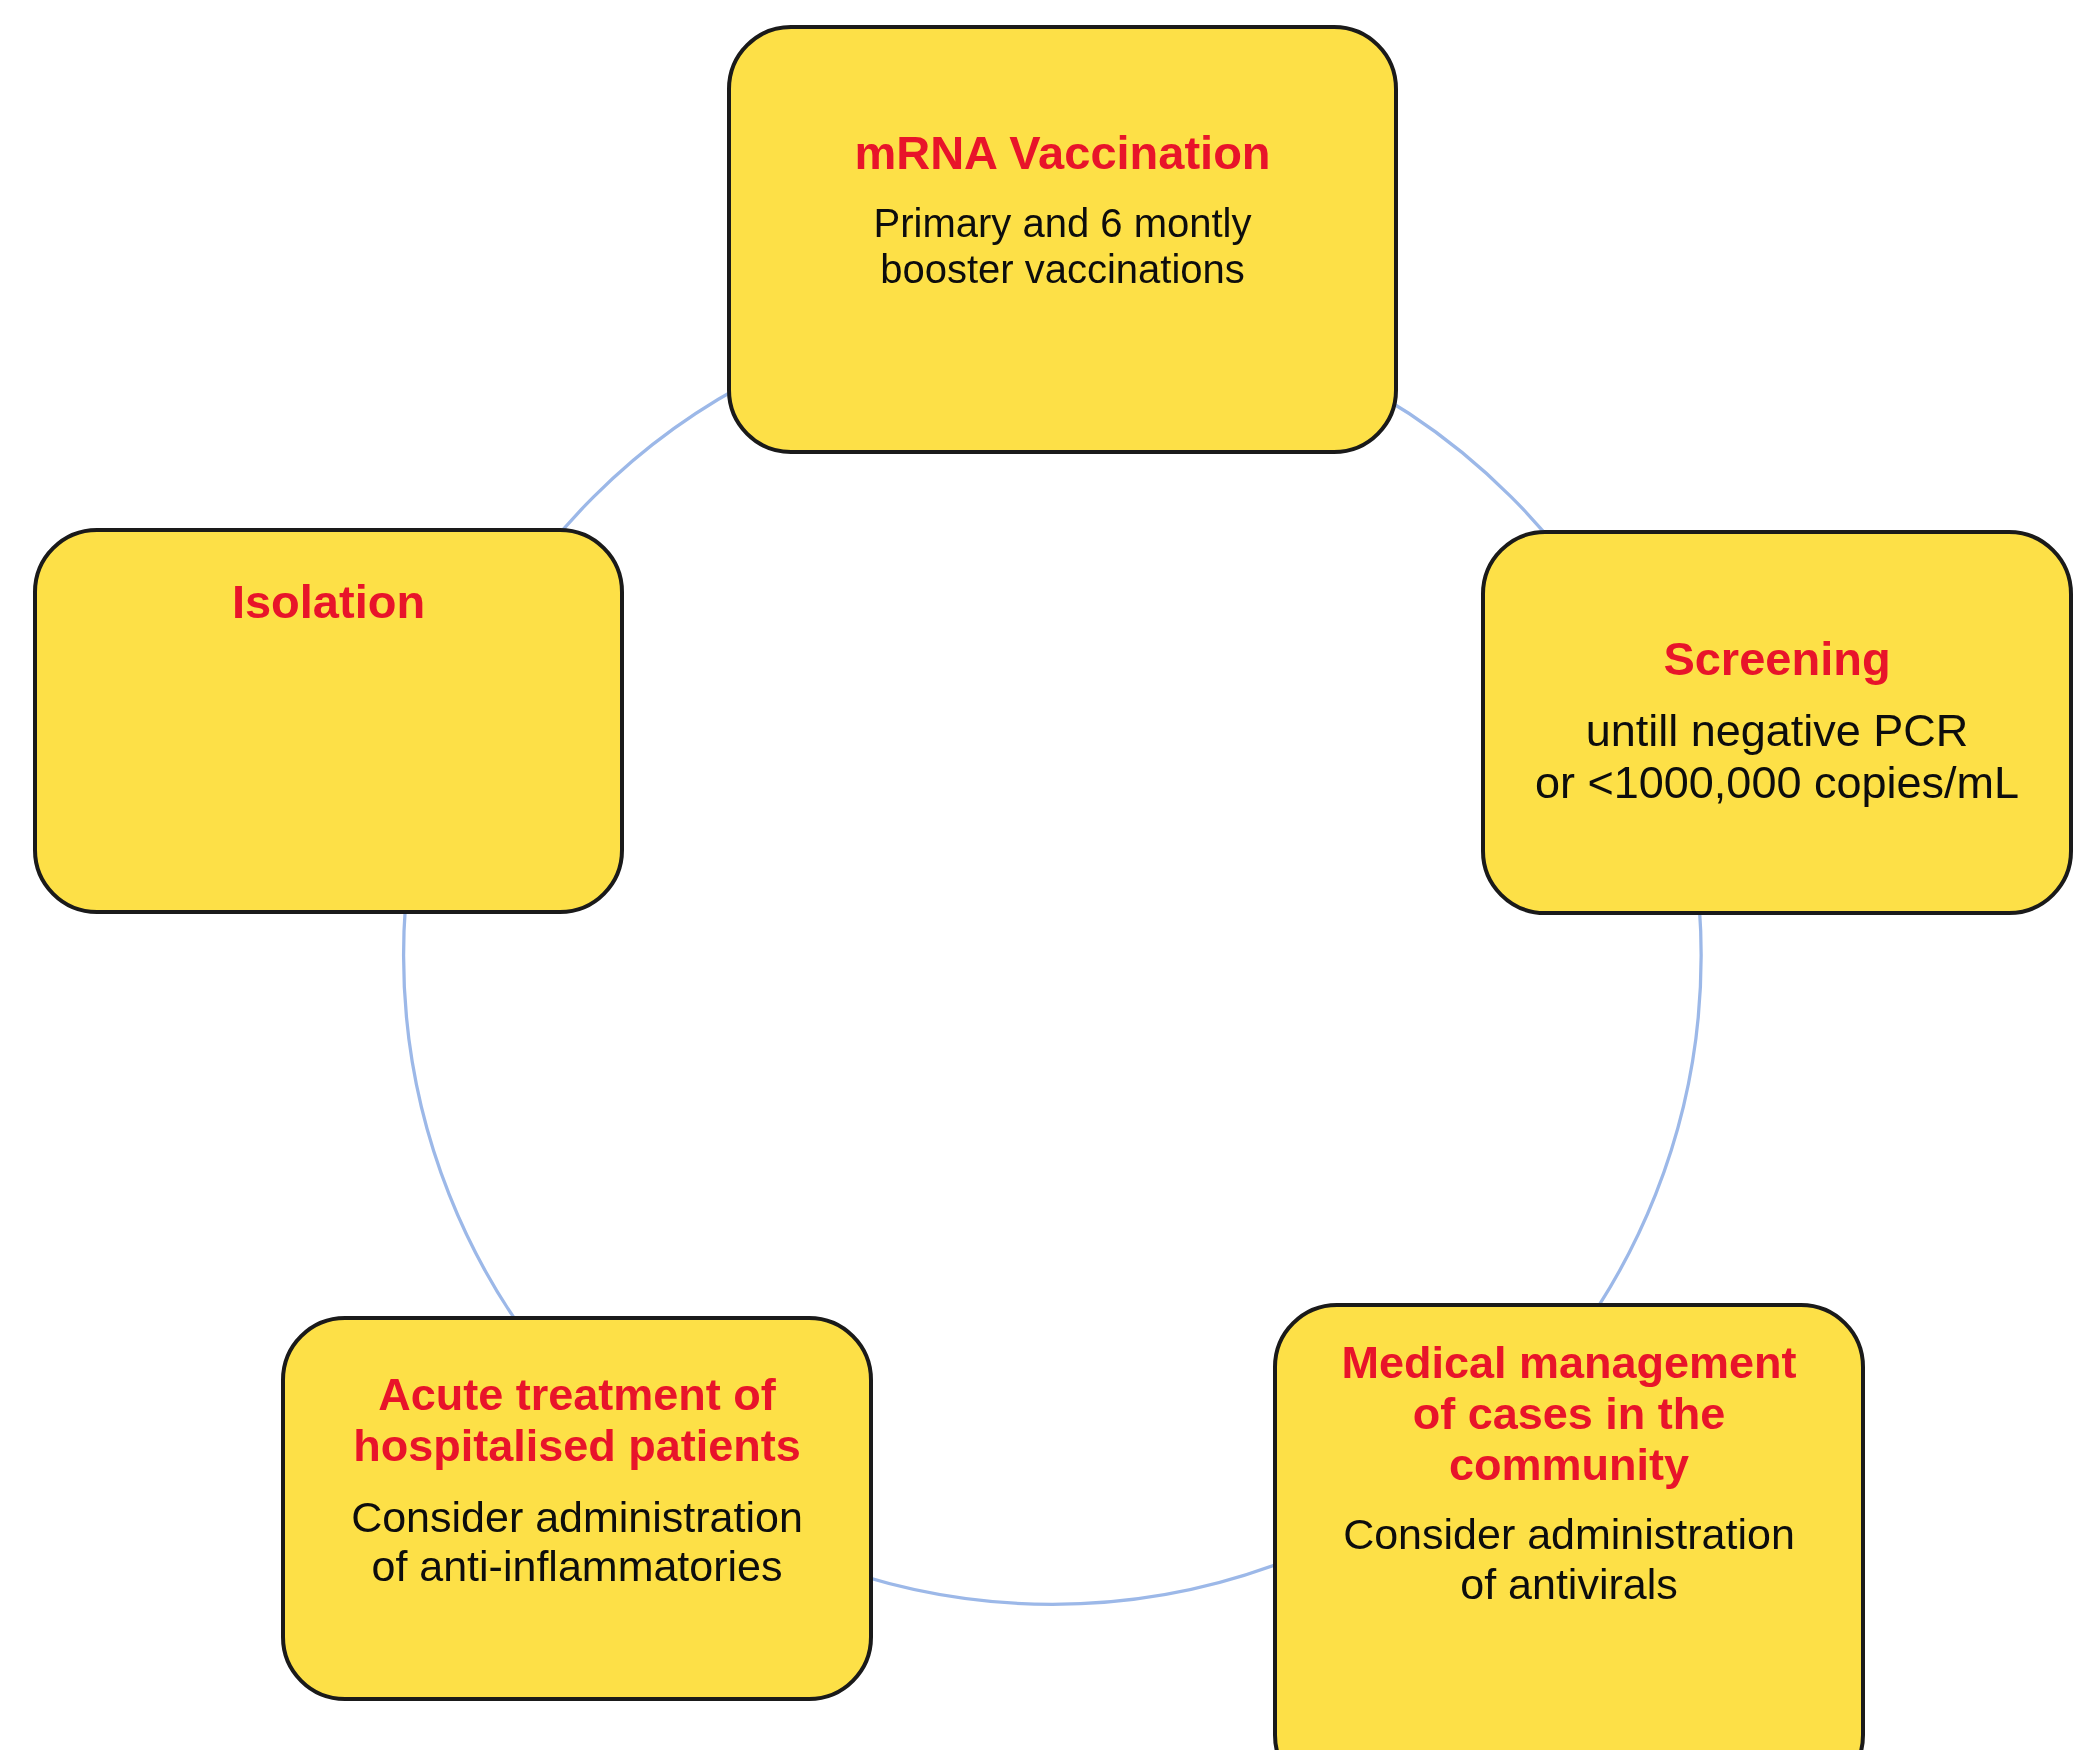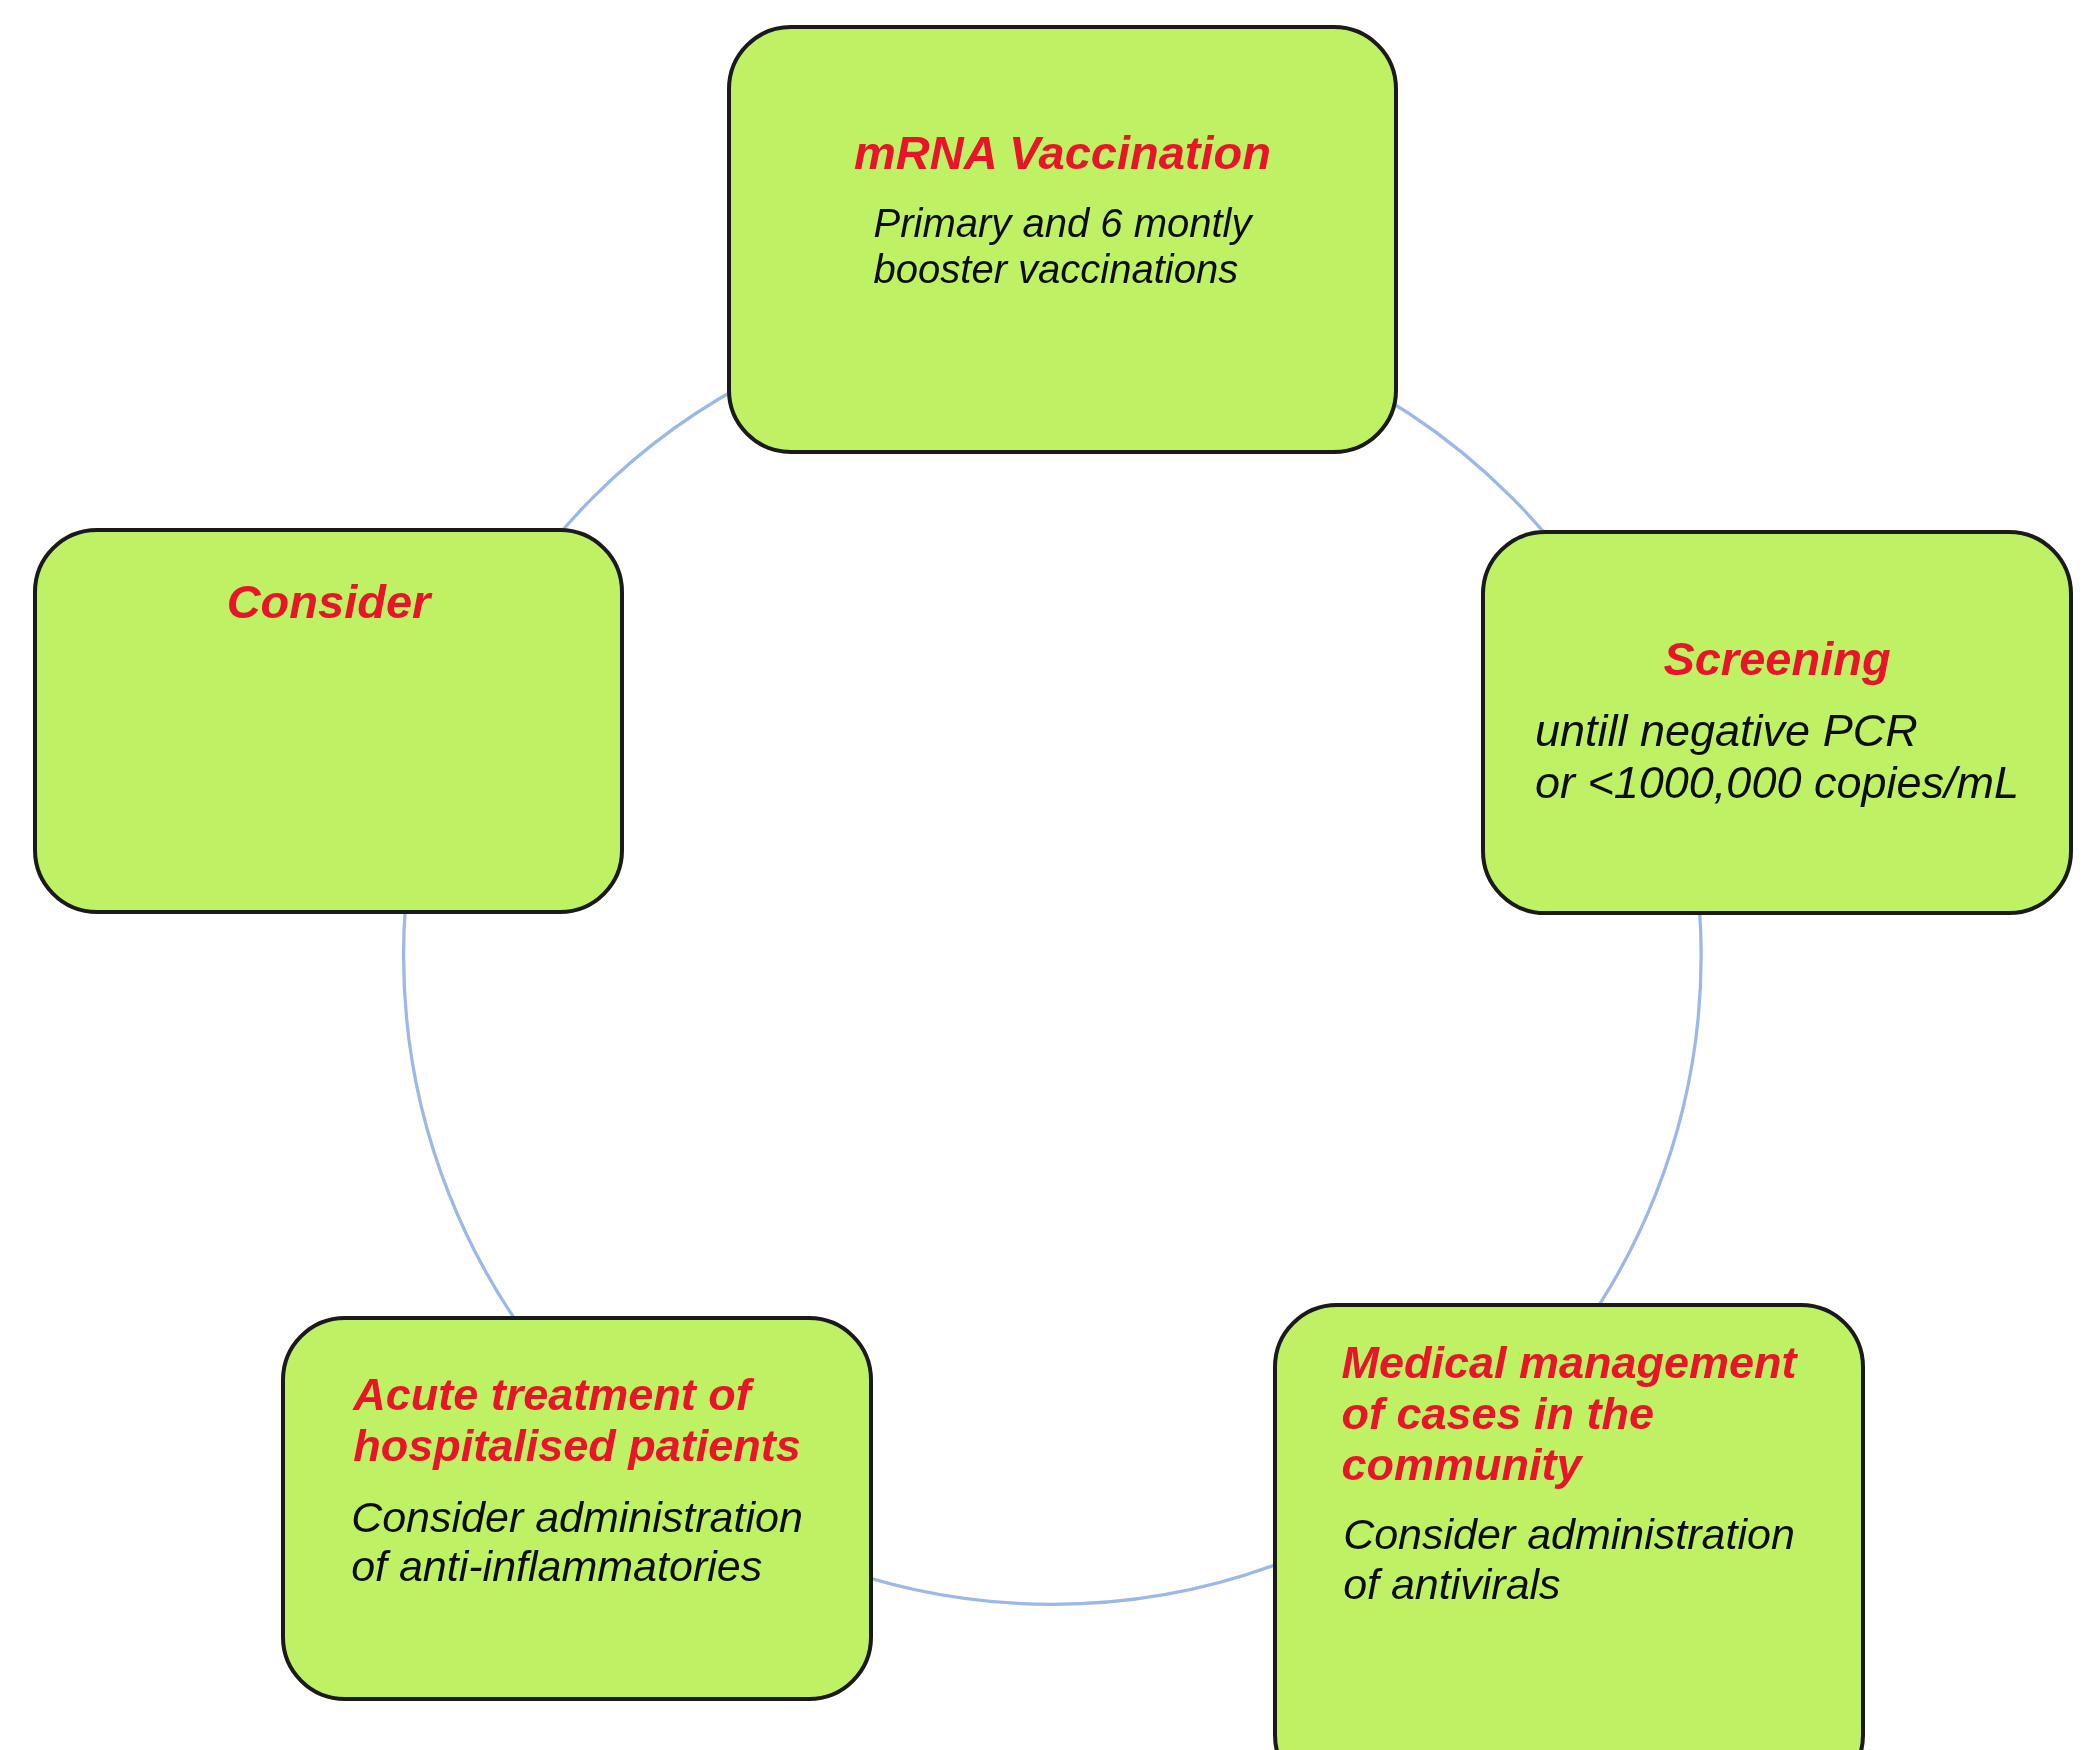--- a/index.html
+++ b/index.html
@@ -18,30 +18,29 @@
   #ring {
     position: absolute;
     left: 0;
     top: 0;
     width: 2099px;
     height: 1750px;
   }
   .node {
     position: absolute;
     box-sizing: border-box;
-    background: #bef264;
+    background: #fde047;
     border: 4.1px solid #1a1a1a;
     border-radius: 64px;
     display: flex;
     flex-direction: column;
     align-items: center;
     justify-content: center;
-    text-align: left;
+    text-align: center;
     padding: 8.2px 21px;
-    font-style: italic;
   }
   .node-title {
     color: #e8142a;
     font-weight: bold;
     line-height: 1.14;
     white-space: pre-line;
   }
   .node-body {
     color: #0d0d0d;
     font-weight: normal;
@@ -125,17 +124,17 @@
   </div>
 
   <div class="node" id="node-acute">
     <div class="node-title">Acute treatment of
 hospitalised patients</div>
     <div class="node-body">Consider  administration
 of anti-inflammatories</div>
   </div>
 
   <div class="node" id="node-screening">
-    <div class="node-title">Consider</div>
+    <div class="node-title">Isolation</div>
   </div>
 
 </div>
 
 
 </body></html>

